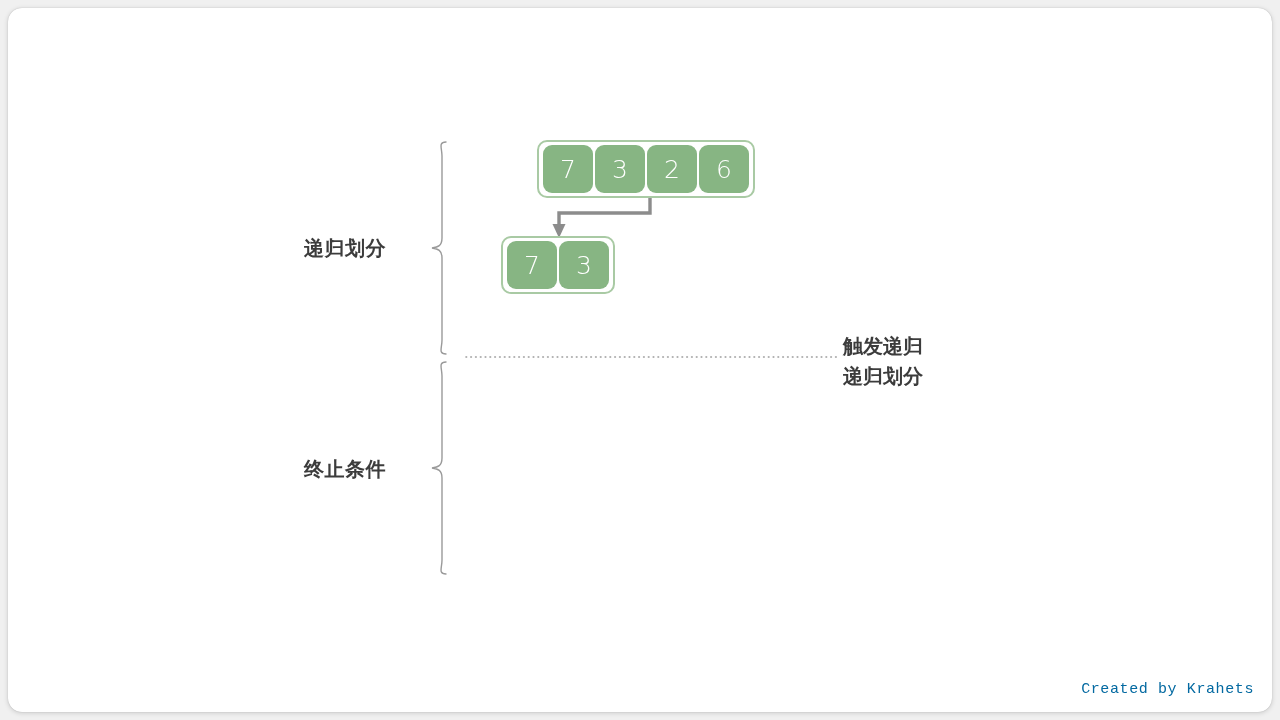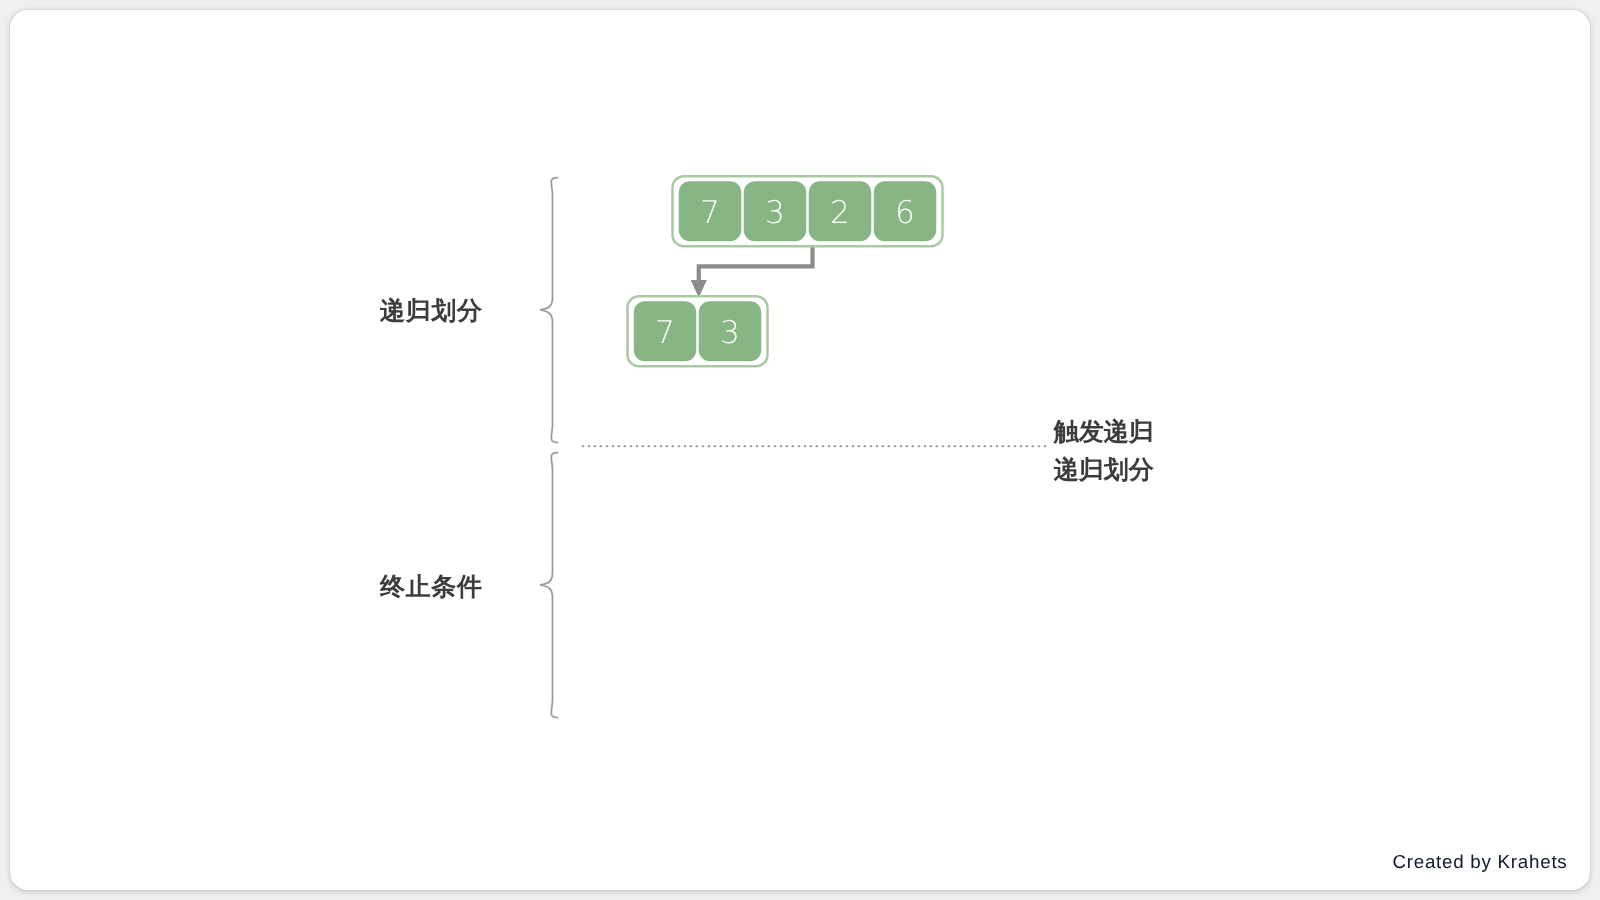--- a/index.html
+++ b/index.html
@@ -88,23 +88,23 @@
     font-family: "DejaVu Sans", sans-serif;
   }
   #array-root { left: 537px; top: 140px; }
   #array-left { left: 501px; top: 236px; }
 
   
   .credit {
     position: absolute;
     right: 26px;
     bottom: 22px;
-    font-family: Liberation Sans, sans-serif;
+    font-family: Liberation Mono, monospace;
     font-size: 15px;
-    color: #0f172a;
+    color: #0369a1;
     letter-spacing: 0.6px;
     white-space: nowrap;
   }
 
   .vec { position: absolute; left: 0; top: 0; }
 </style>
 </head>
 <body>
 
 <div id="canvas">

